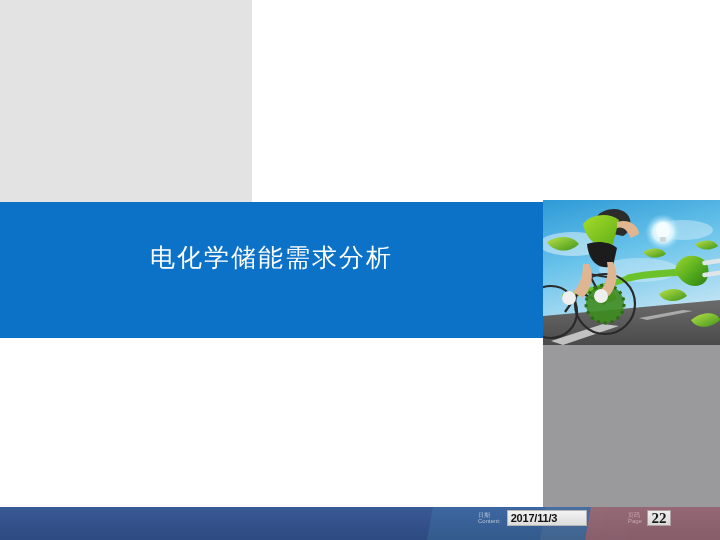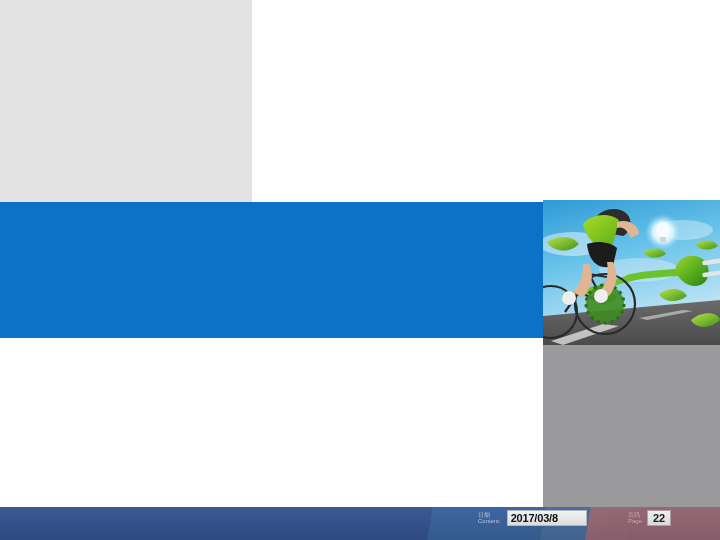--- a/index.html
+++ b/index.html
@@ -175,35 +175,37 @@
     margin-left: 5px;
     width: 22px;
     height: 14px;
     background: linear-gradient(180deg,#efefef 0%, #d8d8d8 100%);
     border: 1px solid #b0a0a4;
     display: flex;
     align-items: center;
     justify-content: center;
   }
   .page-text {
-    font-size: 11px;
+    font-size: 15px;
     font-weight: bold;
     color: #1a1a1a;
+    font-family: Liberation Serif, serif;
   }
 </style>
 </head>
 <body>
 
 <div class="slide">
 
   <div class="gray-panel"></div>
 
 
   <div class="blue-band"></div>
 
+  <div class="band-title">电化学储能需求分析</div>
 
   <div class="photo">
     <svg width="177" height="145" viewBox="0 0 177 145" xmlns="http://www.w3.org/2000/svg" aria-hidden="true">
       <defs>
         <linearGradient id="sky" x1="0" y1="0" x2="0.3" y2="1">
           <stop offset="0%" stop-color="#2e9ad6"></stop>
           <stop offset="45%" stop-color="#69c3ea"></stop>
           <stop offset="100%" stop-color="#cfe9f6"></stop>
         </linearGradient>
         <linearGradient id="road" x1="0" y1="0" x2="0" y2="1">
@@ -290,21 +292,21 @@
     <div class="footer-blue-right"></div>
     <div class="footer-red"></div>
   </div>
 
   <div class="date-group">
     <div class="label-stack">
       <span class="label-cn">日期</span>
       <span class="label-en">Content:</span>
     </div>
     <div class="date-box">
-      <span class="date-text">2017/03/8</span>
+      <span class="date-text">2017/11/3</span>
     </div>
   </div>
 
   <div class="page-group">
     <div class="label-stack">
       <span class="label-cn">页码</span>
       <span class="label-en">Page</span>
     </div>
     <div class="page-box">
       <span class="page-text">22</span>

